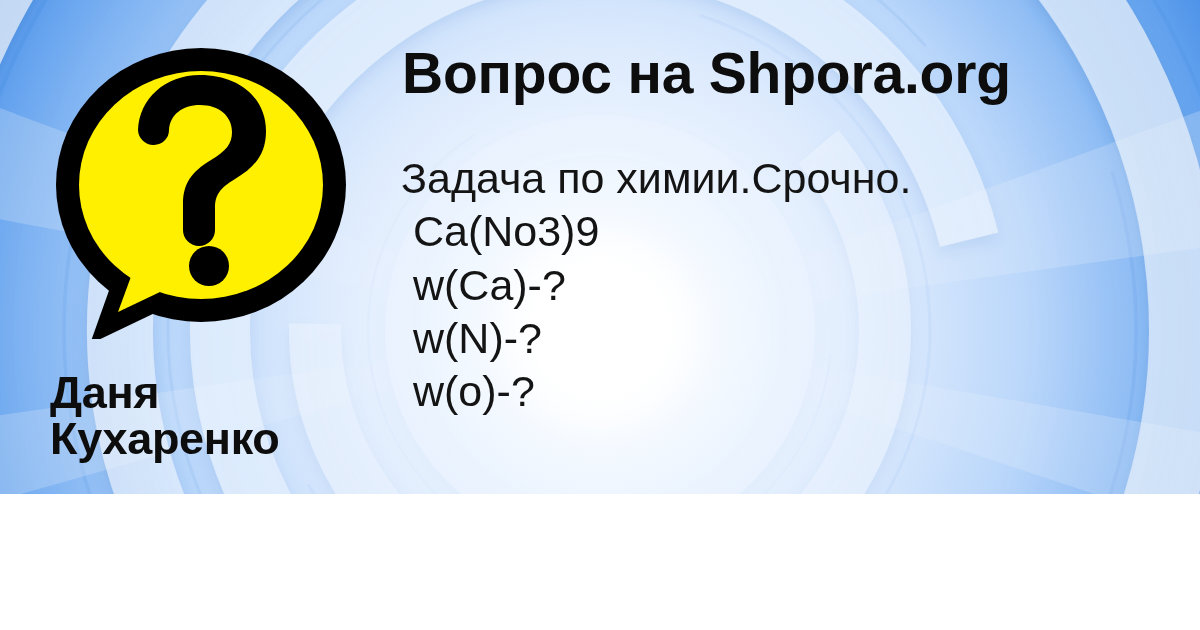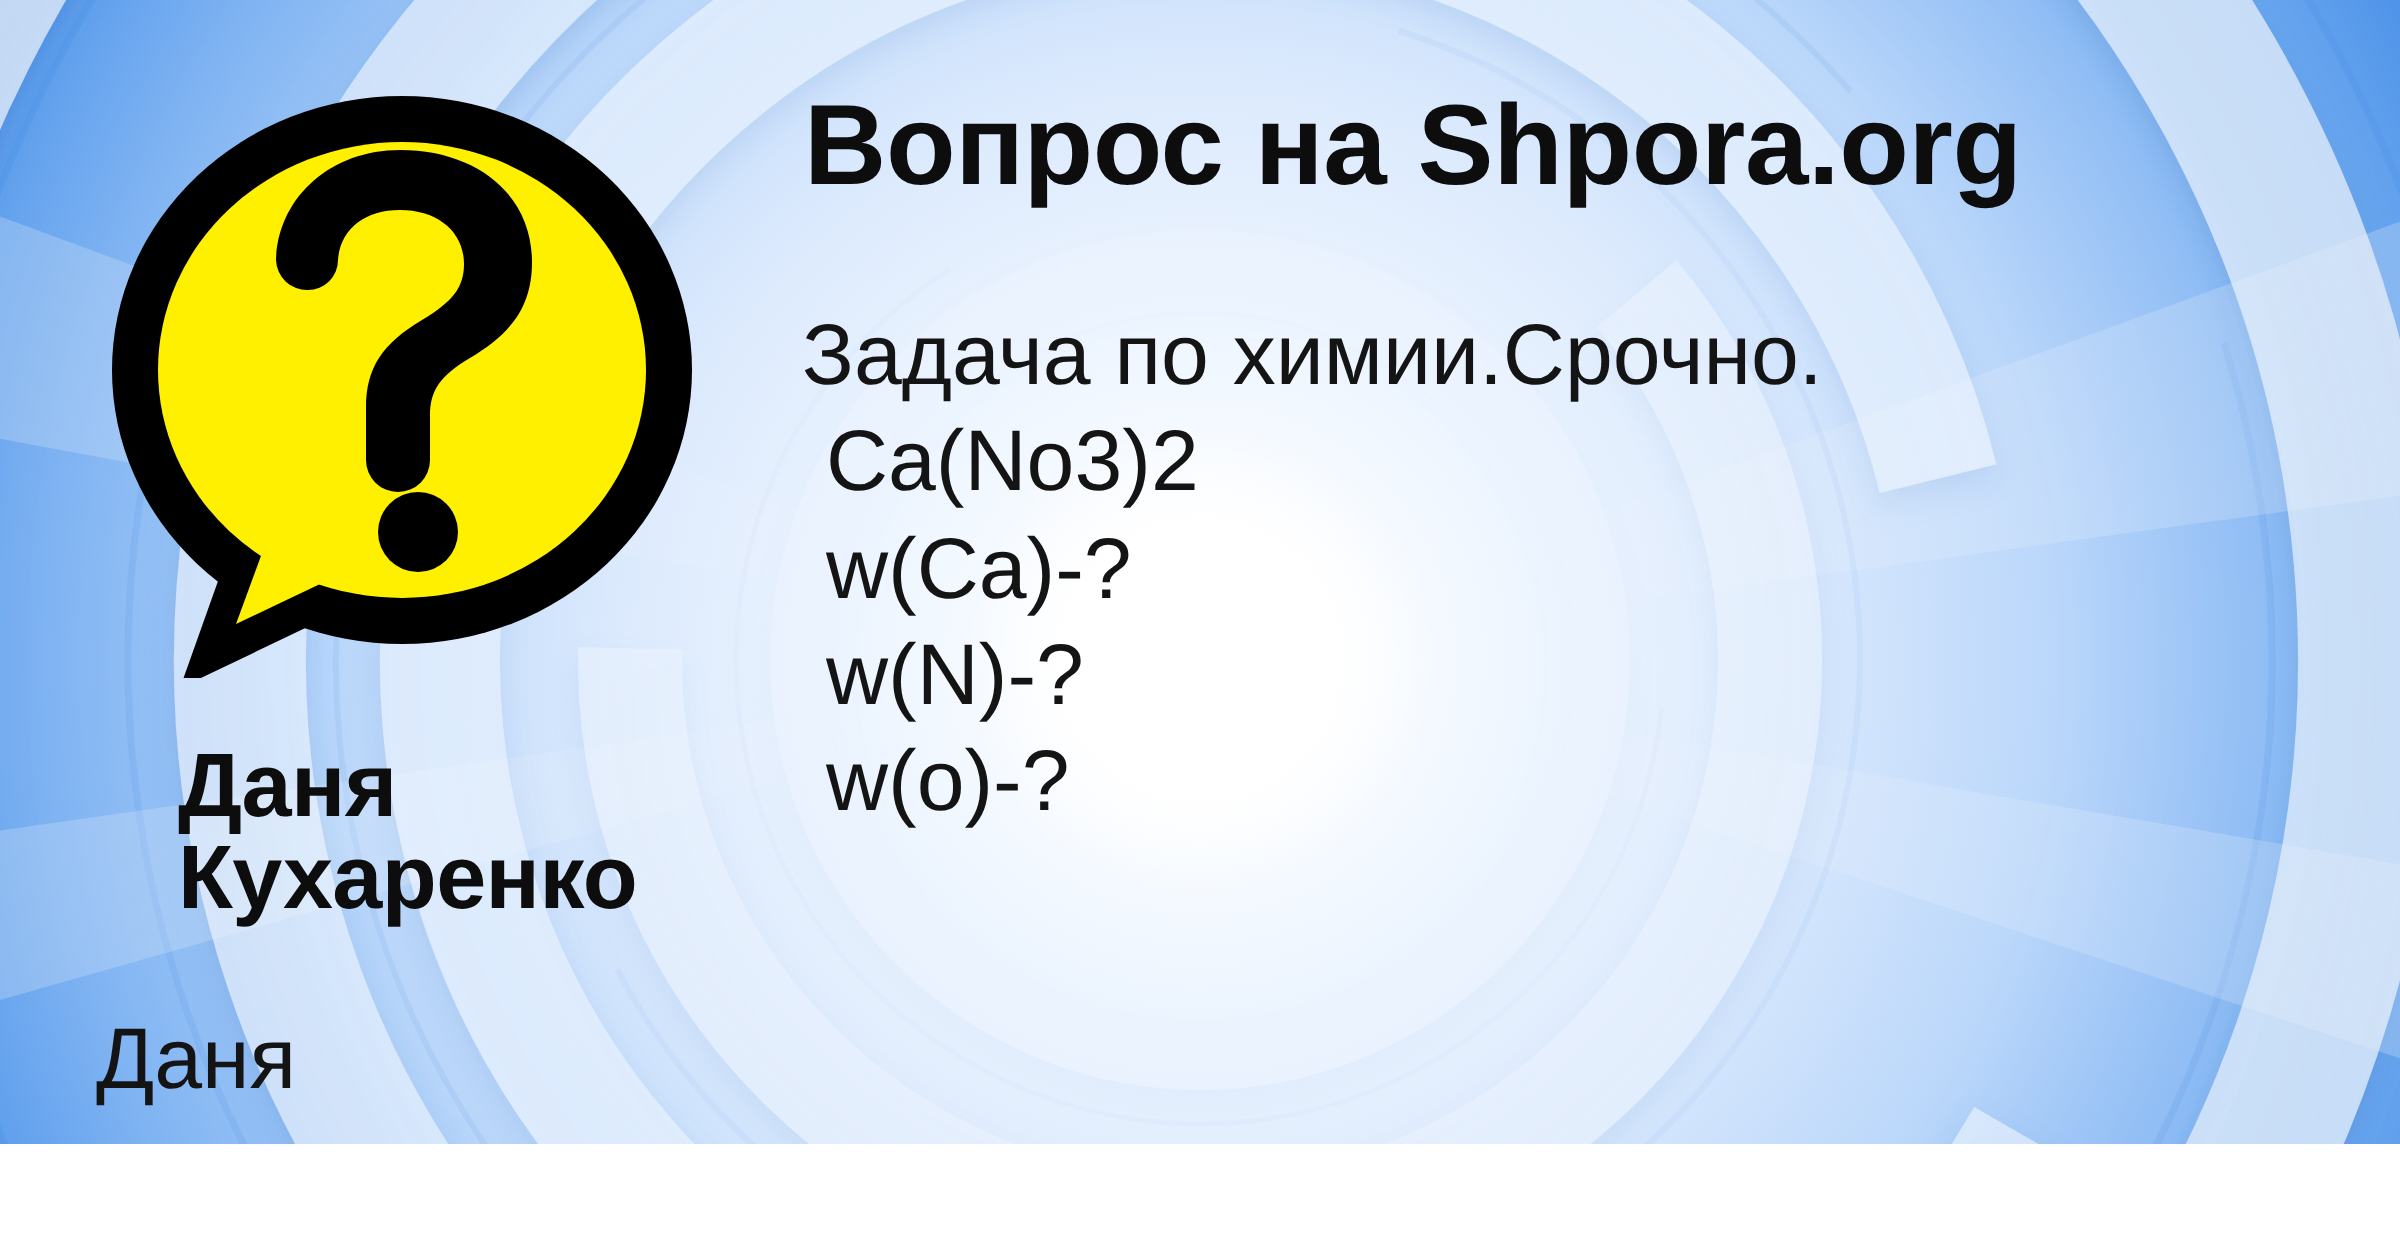--- a/index.html
+++ b/index.html
@@ -7,21 +7,21 @@
   html, body {
     width: 1200px;
     height: 630px;
     overflow: hidden;
     font-family: "Liberation Sans", sans-serif;
   }
 
   #card {
     position: relative;
     width: 1200px;
-    height: 572px;
+    height: 494px;
     overflow: hidden;
     background: #4a93ec;
   }
 
   
   .bg-base {
     position: absolute;
     inset: 0;
     background:
       radial-gradient(circle 120px at 600px 330px, #ffffff 0%, #ffffff 55%, rgba(255,255,255,0) 100%),
@@ -85,21 +85,20 @@
   #author {
     position: absolute;
     left: 50px;
     top: 370px;
     width: 350px;
     font-size: 45px;
     font-weight: bold;
     color: #0d0d0d;
     line-height: 1.02;
     letter-spacing: -0.3px;
-    margin-left: 39px;
   }
 
   #subject {
     position: absolute;
     left: 48px;
     top: 505px;
     font-size: 43px;
     font-weight: normal;
     color: #141414;
     line-height: 1.2;
@@ -196,21 +195,21 @@
                c0 -13 5 -20 20 -29
                c22 -13 31 -27 31 -48
                c0 -34 -28 -56 -66 -56 Z"></path>
       <circle cx="159" cy="222" r="20"></circle>
     </g>
   </svg>
 
   <div id="title">Вопрос на Shpora.org</div>
 
   <div id="question">Задача по химии.Срочно.
- Ca(No3)2
+ Ca(No3)9
  w(Ca)-?
  w(N)-?
  w(o)-?</div>
 
   <div id="author">Даня Кухаренко</div>
 
   <div id="subject">Даня</div>
 
 
 </div>

